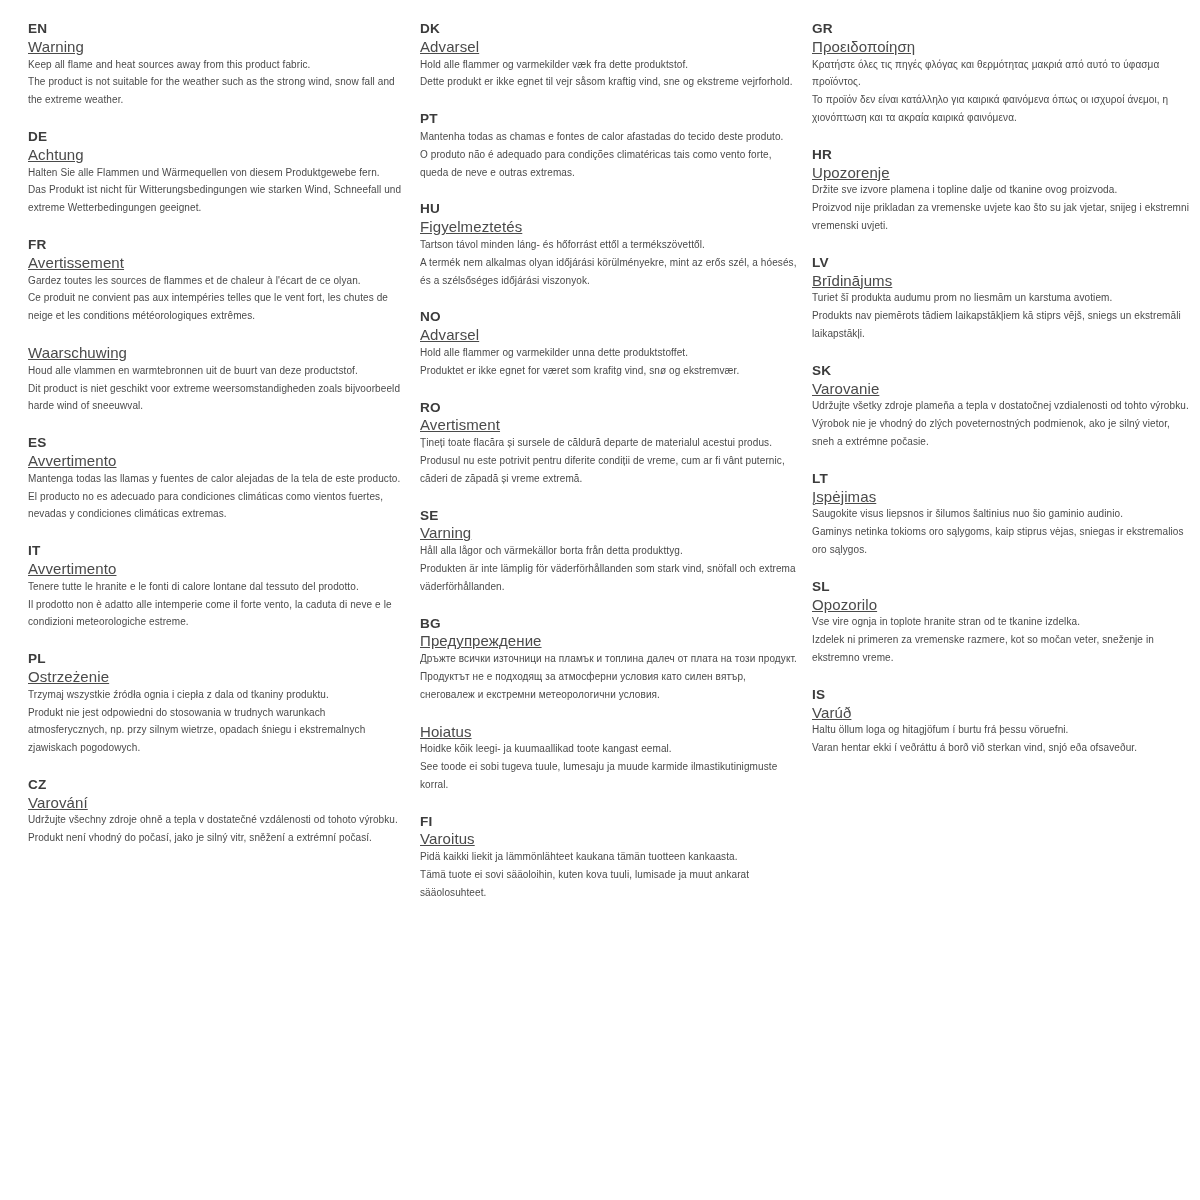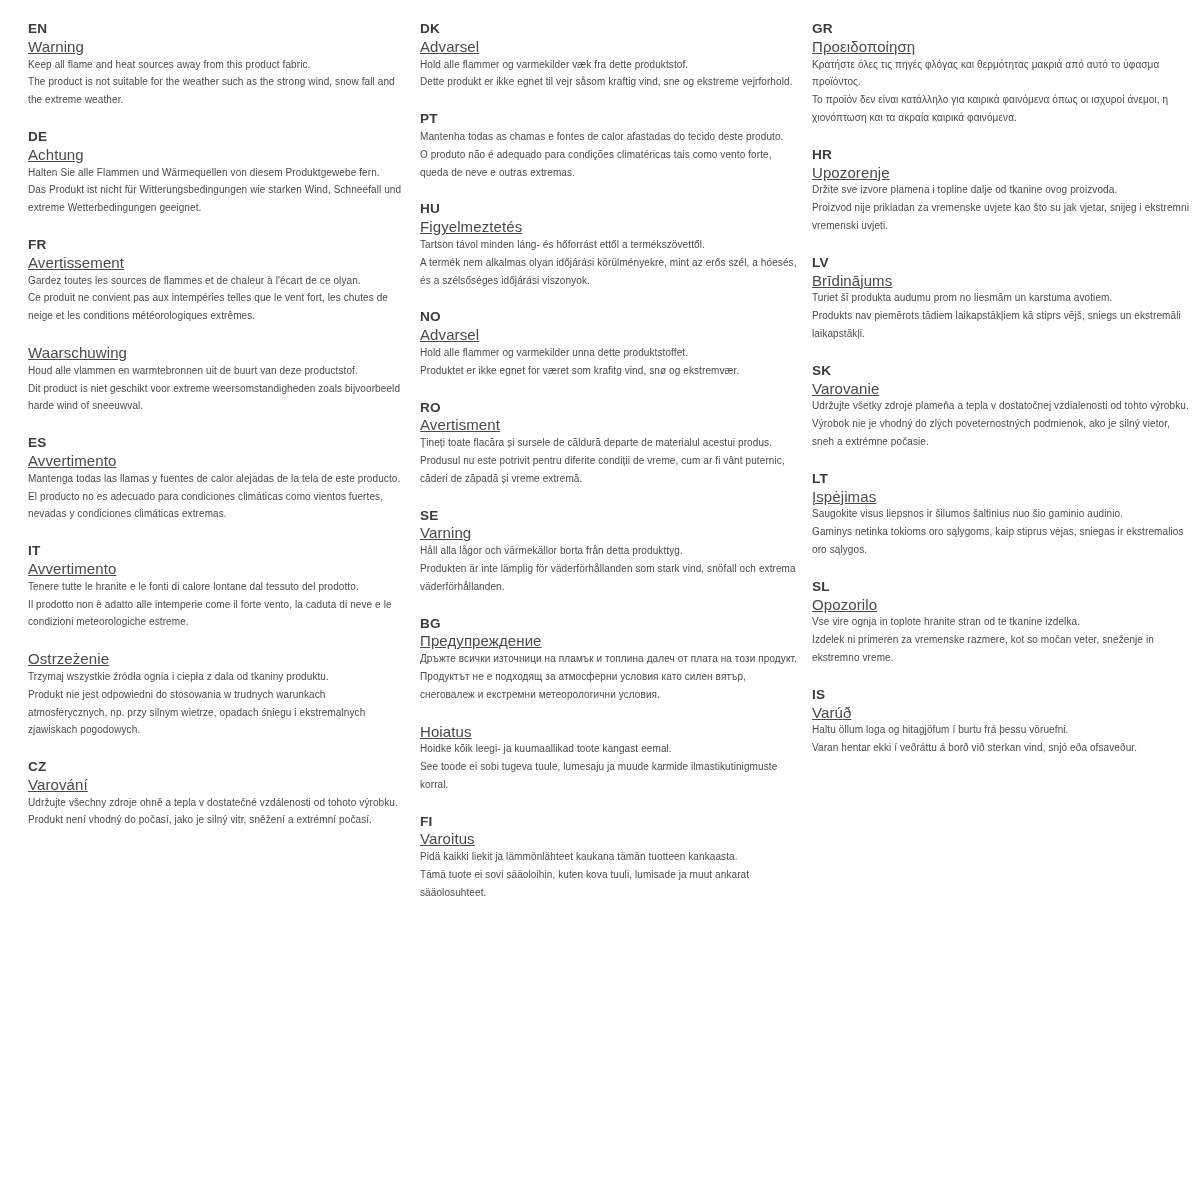--- a/index.html
+++ b/index.html
@@ -82,20 +82,21 @@
         <p class="warning-text">Mantenga todas las llamas y fuentes de calor alejadas de la tela de este producto.</p>
         <p class="warning-text">El producto no es adecuado para condiciones climáticas como vientos fuertes, nevadas y condiciones climáticas extremas.</p>
       </section>
       <section class="section">
         <div class="lang-code">IT</div>
         <div class="lang-title">Avvertimento</div>
         <p class="warning-text">Tenere tutte le hranite e le fonti di calore lontane dal tessuto del prodotto.</p>
         <p class="warning-text">Il prodotto non è adatto alle intemperie come il forte vento, la caduta di neve e le condizioni meteorologiche estreme.</p>
       </section>
       <section class="section">
+        <div class="lang-code">PL</div>
         <div class="lang-title">Ostrzeżenie</div>
         <p class="warning-text">Trzymaj wszystkie źródła ognia i ciepła z dala od tkaniny produktu.</p>
         <p class="warning-text">Produkt nie jest odpowiedni do stosowania w trudnych warunkach atmosferycznych, np. przy silnym wietrze, opadach śniegu i ekstremalnych zjawiskach pogodowych.</p>
       </section>
       <section class="section">
         <div class="lang-code">CZ</div>
         <div class="lang-title">Varování</div>
         <p class="warning-text">Udržujte všechny zdroje ohně a tepla v dostatečné vzdálenosti od tohoto výrobku.</p>
         <p class="warning-text">Produkt není vhodný do počasí, jako je silný vitr, sněžení a extrémní počasí.</p>
       </section>

